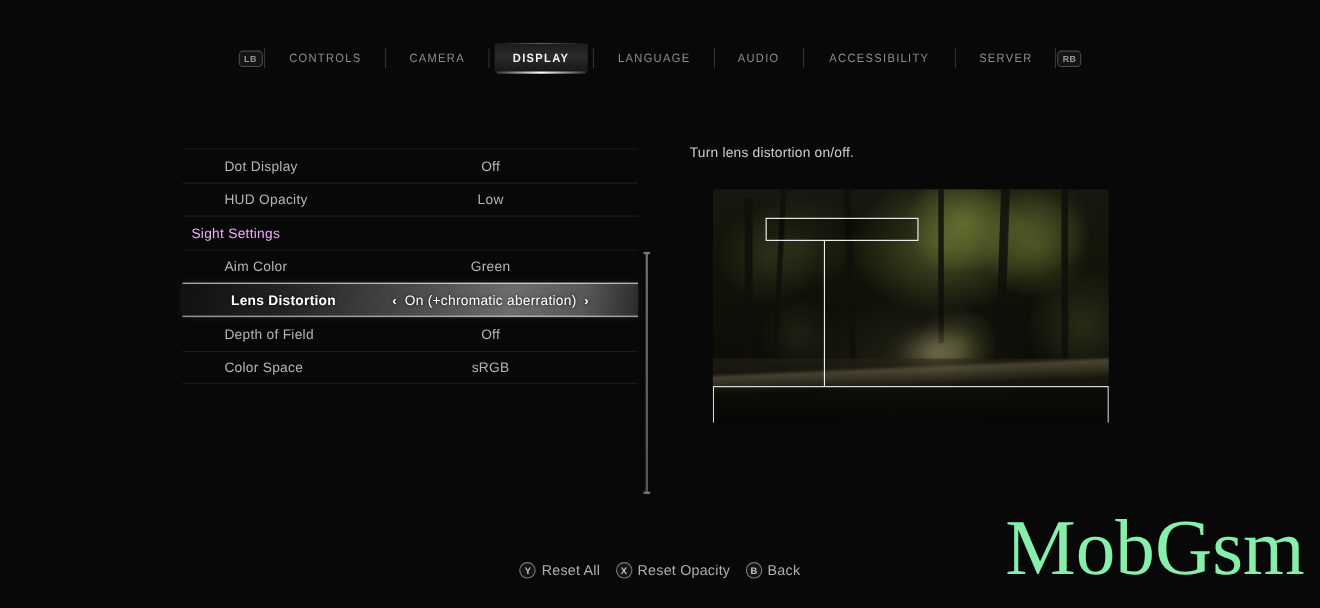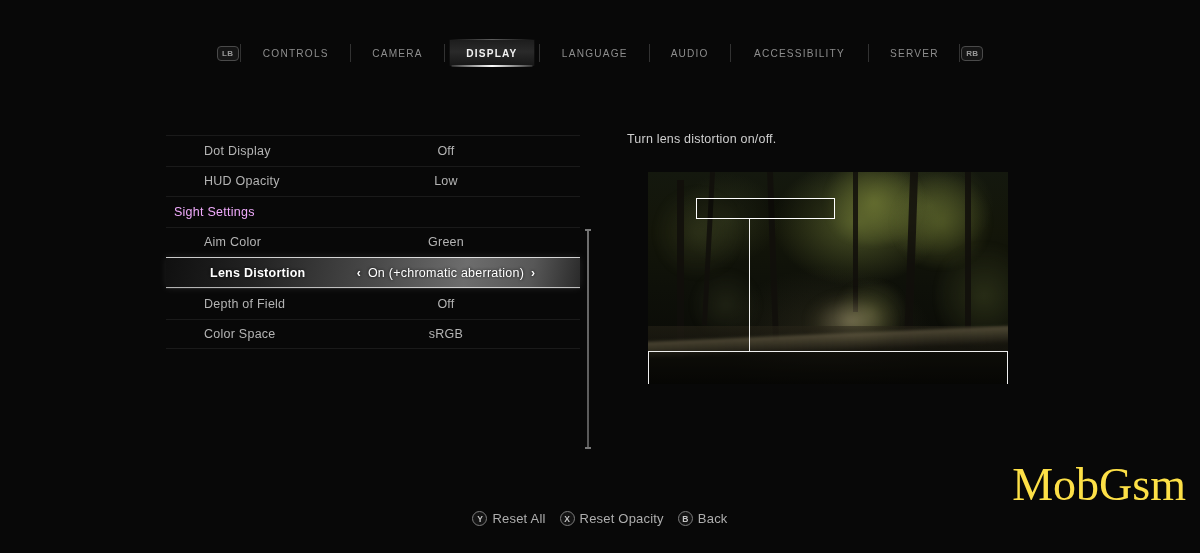--- a/index.html
+++ b/index.html
@@ -150,22 +150,22 @@
     width:15px;height:15px;border-radius:50%;
     border:1px solid #7c7c7c; background:#141414; color:#c5c5c5;
     font-size:8.5px; font-weight:bold;
     display:flex;align-items:center;justify-content:center;
   }
   .hint .txt{ color:#aeaeae; font-size:13px; letter-spacing:.2px; }
 
   
   .watermark{
     position:absolute; right:14px; top:462px;
-    color:#fde047; font-family:"Liberation Serif", serif;
-    font-size:46px; line-height:1; letter-spacing:0px;
+    color:#86efac; font-family:"Liberation Serif", serif;
+    font-size:72px; line-height:1; letter-spacing:0px;
   }
 </style>
 </head>
 <body>
 
 <div id="app">
 
   <div class="tabbar">
     <div class="bumper">LB</div>
     <div class="tabsep"></div>

